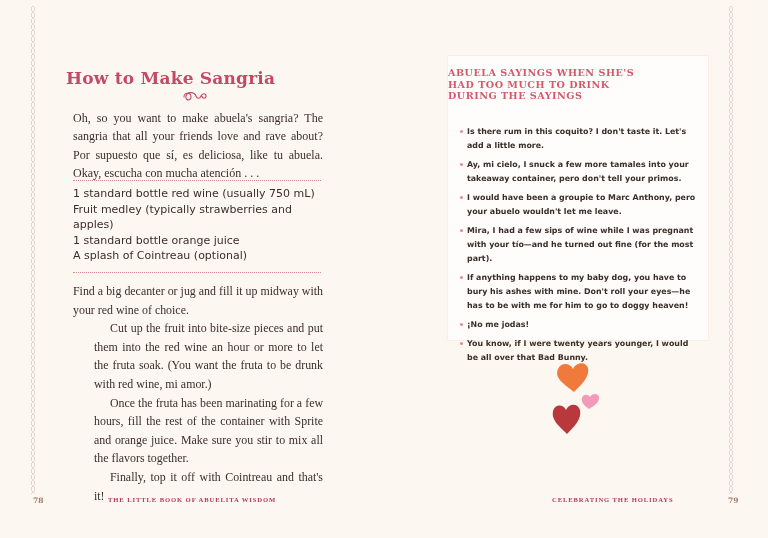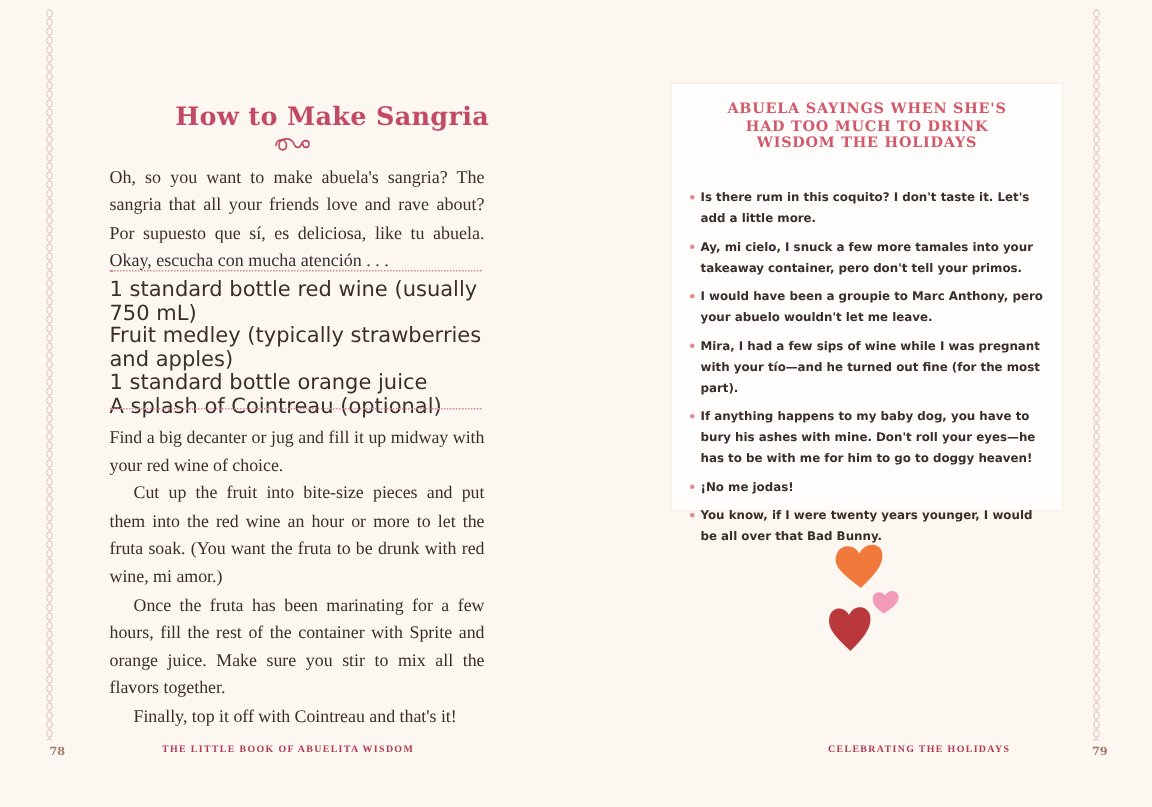--- a/index.html
+++ b/index.html
@@ -27,21 +27,21 @@
       background-repeat: repeat-y;
       opacity: 0.9;
     }
     .chain-left { left: 30px; }
     .chain-right { left: 344px; }
 
     
     .recipe-title {
       position: absolute;
       left: 66px; top: 68px; width: 260px;
-      text-align: right;
+      text-align: left;
       font-family: "DejaVu Serif", serif;
       font-weight: bold;
       font-size: 17px;
       color: #c34a64;
       letter-spacing: 0.2px;
     }
     .flourish {
       position: absolute;
       left: 181px; top: 88px;
       width: 30px; height: 14px;
@@ -59,33 +59,33 @@
       left: 73px; width: 248px; height: 0;
       border-top: 1px dotted #d58a90;
     }
     .dotted-1 { top: 180px; }
     .dotted-2 { top: 272px; }
     .ingredients {
       position: absolute;
       left: 73px; top: 186px; width: 250px;
       list-style: none;
       font-family: "DejaVu Sans", sans-serif;
-      font-size: 14px;
+      font-size: 11px;
       line-height: 15.5px;
       color: #3a2e2a;
     }
     .method {
       position: absolute;
       left: 73px; top: 282px; width: 250px;
       font-size: 11.9px;
       line-height: 18.6px;
       text-align: justify;
       color: #3a2e2a;
     }
-    .method p.indent { text-indent: 16px; }
+    .method p.indent { text-indent: 16px; margin-left: 21px; }
 
     .folio {
       position: absolute;
       top: 496px;
       font-family: "DejaVu Serif", serif;
       font-size: 7.5px;
       font-weight: bold;
       color: #a07868;
       text-align: center;
     }
@@ -107,21 +107,20 @@
     .sidebar {
       position: absolute;
       left: 448px; top: 56px;
       width: 260px; height: 284px;
       background: #fffdfb;
       box-shadow: 0 0 0 1px #fbeee6;
     }
     .sidebar-title {
       position: absolute;
       left: 0; top: 11px; width: 260px;
-      text-align: center;
       font-family: "DejaVu Serif", serif;
       font-weight: bold;
       font-size: 9.6px;
       line-height: 11.6px;
       letter-spacing: 0.5px;
       color: #d2596b;
     }
     .sayings {
       position: absolute;
       left: 12px; top: 69px; width: 240px;
@@ -190,21 +189,21 @@
   </div>
 
   <div class="page page-right">
     <div class="chain chain-right"></div>
   </div>
 
   <div class="sidebar">
     <div class="sidebar-title">
       <div>ABUELA SAYINGS WHEN SHE'S</div>
       <div>HAD TOO MUCH TO DRINK</div>
-      <div>WISDOM THE HOLIDAYS</div>
+      <div>DURING THE SAYINGS</div>
     </div>
     <ul class="sayings">
       <li><span class="bullet"></span><span>Is there rum in this coquito? I don't taste it. Let's add a little more.</span></li>
       <li><span class="bullet"></span><span>Ay, mi cielo, I snuck a few more tamales into your takeaway container, pero don't tell your primos.</span></li>
       <li><span class="bullet"></span><span>I would have been a groupie to Marc Anthony, pero your abuelo wouldn't let me leave.</span></li>
       <li><span class="bullet"></span><span>Mira, I had a few sips of wine while I was pregnant with your tío—and he turned out fine (for the most part).</span></li>
       <li><span class="bullet"></span><span>If anything happens to my baby dog, you have to bury his ashes with mine. Don't roll your eyes—he has to be with me for him to go to doggy heaven!</span></li>
       <li><span class="bullet"></span><span>¡No me jodas!</span></li>
       <li><span class="bullet"></span><span>You know, if I were twenty years younger, I would be all over that Bad Bunny.</span></li>
     </ul>

